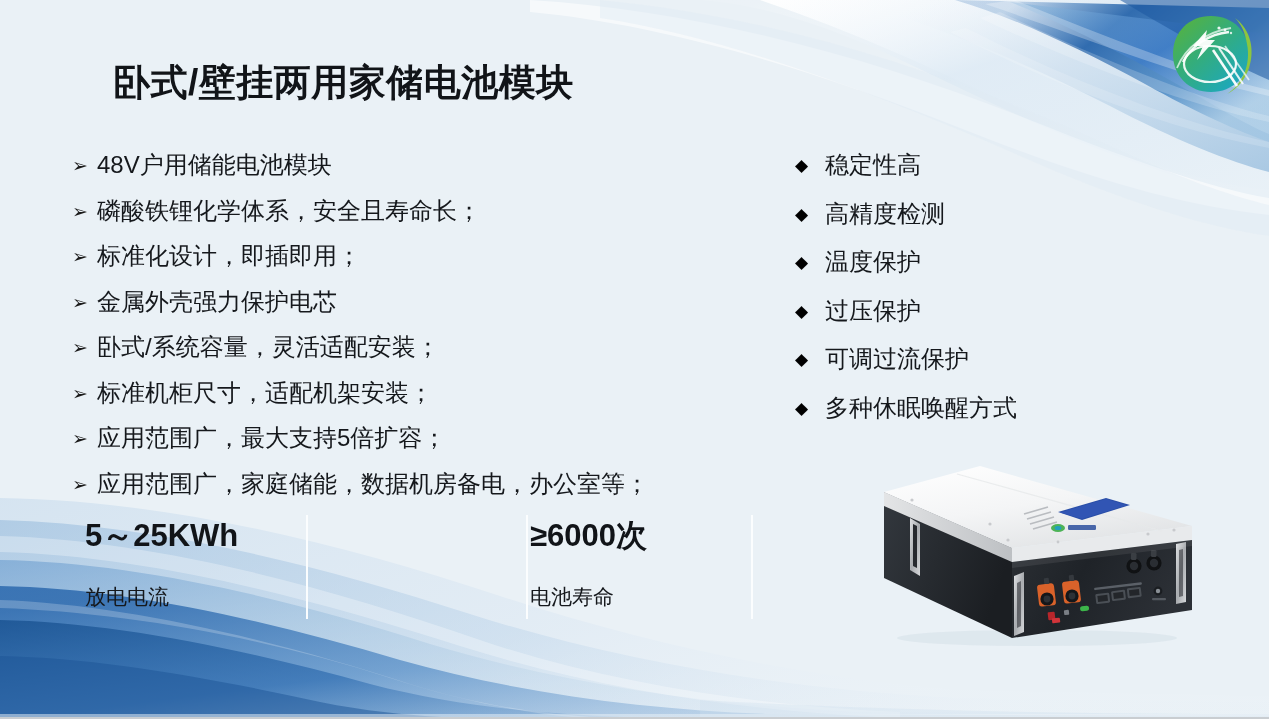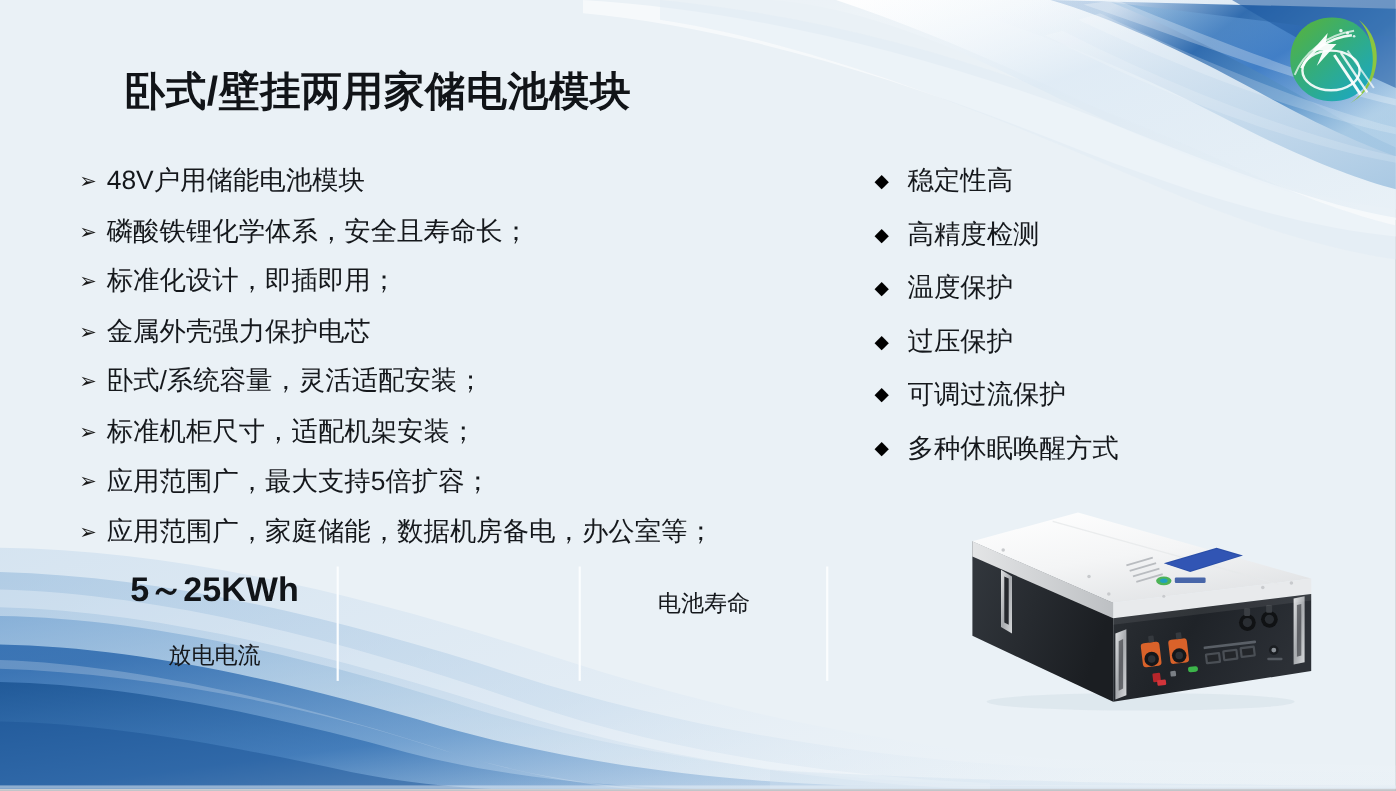--- a/index.html
+++ b/index.html
@@ -5,21 +5,21 @@
 <style>
   * { margin:0; padding:0; box-sizing:border-box; }
   html,body{
     width:1269px; height:719px;
     overflow:hidden;
     background:#ffffff;
   }
   .slide{
     position:relative;
     width:1269px; height:719px;
-    background:#737373;
+    background:#f0abfc;
     font-family:"Liberation Sans","DejaVu Sans",sans-serif;
     overflow:hidden;
     border-bottom:2px solid #c9cdd1;
   }
 
   
   .bg-layer{
     position:absolute; inset:0;
     pointer-events:none;
   }
@@ -94,21 +94,20 @@
   }
   .stat-div{
     position:absolute;
     top:3px;
     width:2px; height:104px;
     background:#fbfdfe;
   }
   .stat{
     position:absolute;
     top:0;
-    text-align:center;
     width:220px;
   }
   .stat-value{
     font-size:31px;
     font-weight:bold;
     color:#111418;
     line-height:48px;
     white-space:nowrap;
     font-family:"Liberation Sans","DejaVu Sans",sans-serif;
   }
@@ -341,20 +340,21 @@
     <div class="stat-div" style="left:441px;"></div>
     <div class="stat-div" style="left:666px;"></div>
 
     <div class="stat" style="left:0px;">
       <div class="stat-value">5～25KWh</div>
       <div class="stat-label">放电电流</div>
     </div>
 
 
     <div class="stat" style="left:445px;">
+      <div class="stat-value">≥6000次</div>
       <div class="stat-label">电池寿命</div>
     </div>
 
   </div>
 
   <div class="product">
     <svg viewBox="0 0 360 200" xmlns="http://www.w3.org/2000/svg">
       <defs>
         <linearGradient id="topFace" x1="0" y1="0" x2="0.6" y2="1">
           <stop offset="0%" stop-color="#ffffff"></stop>

